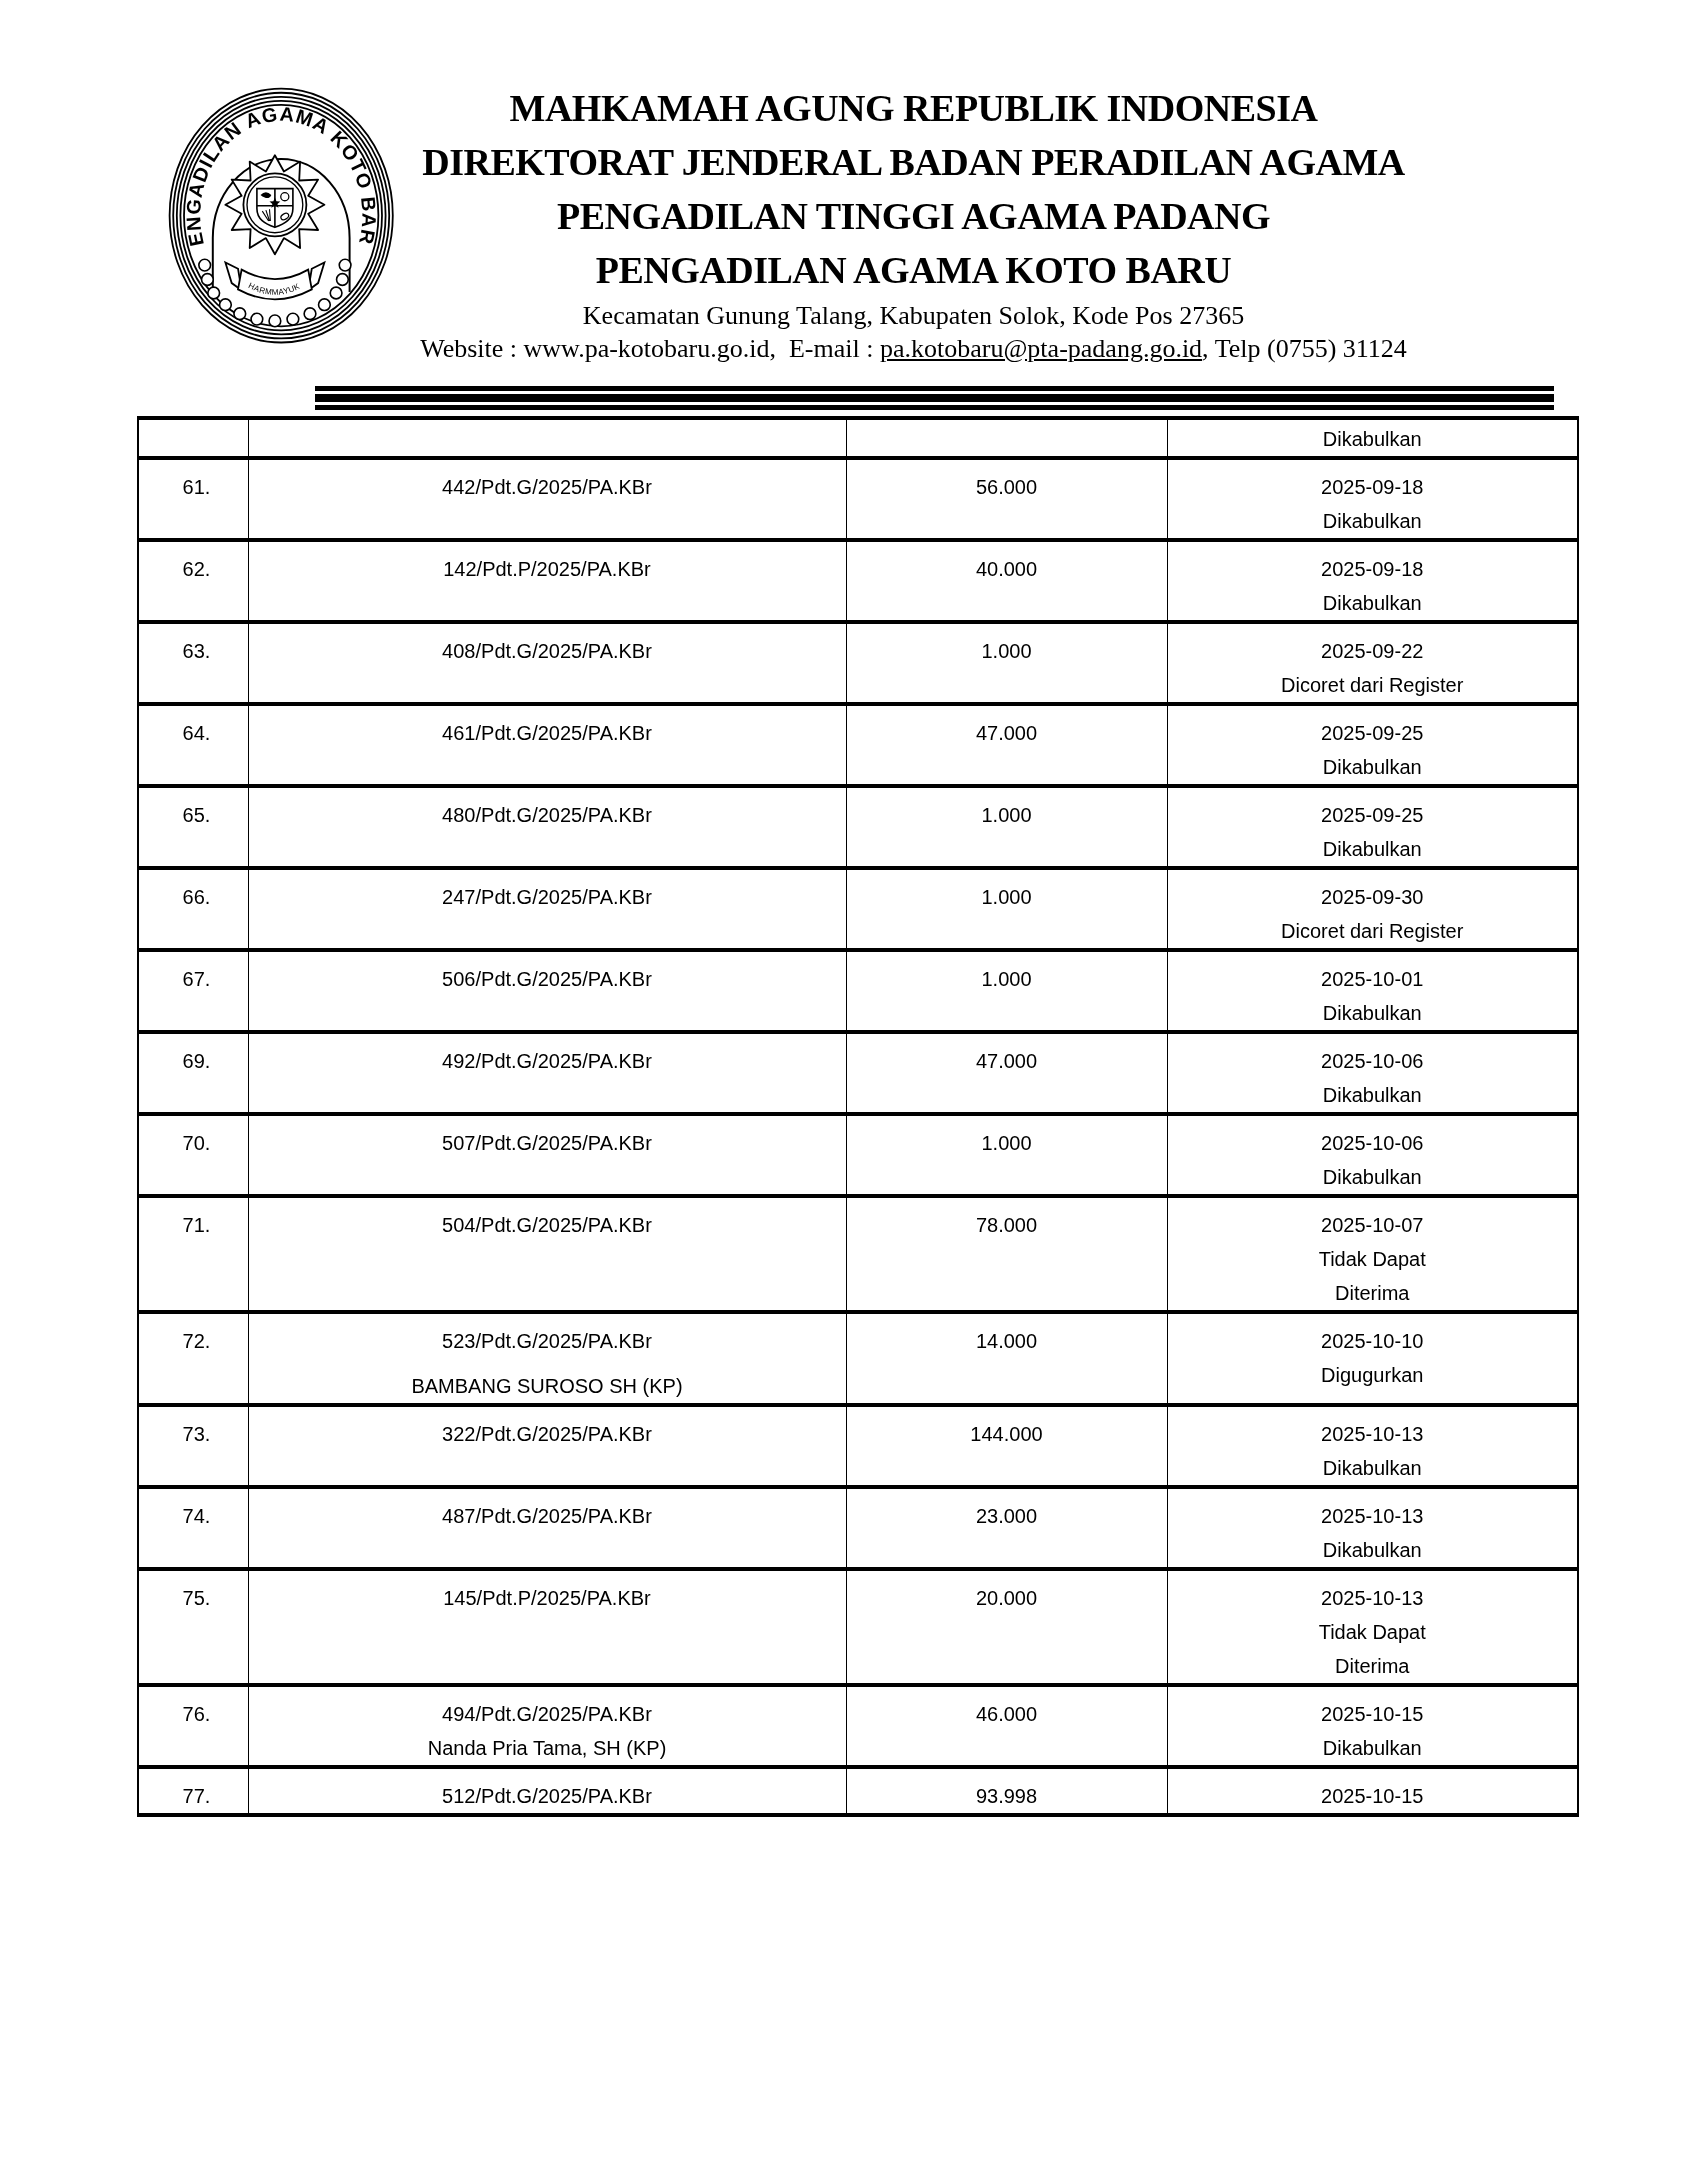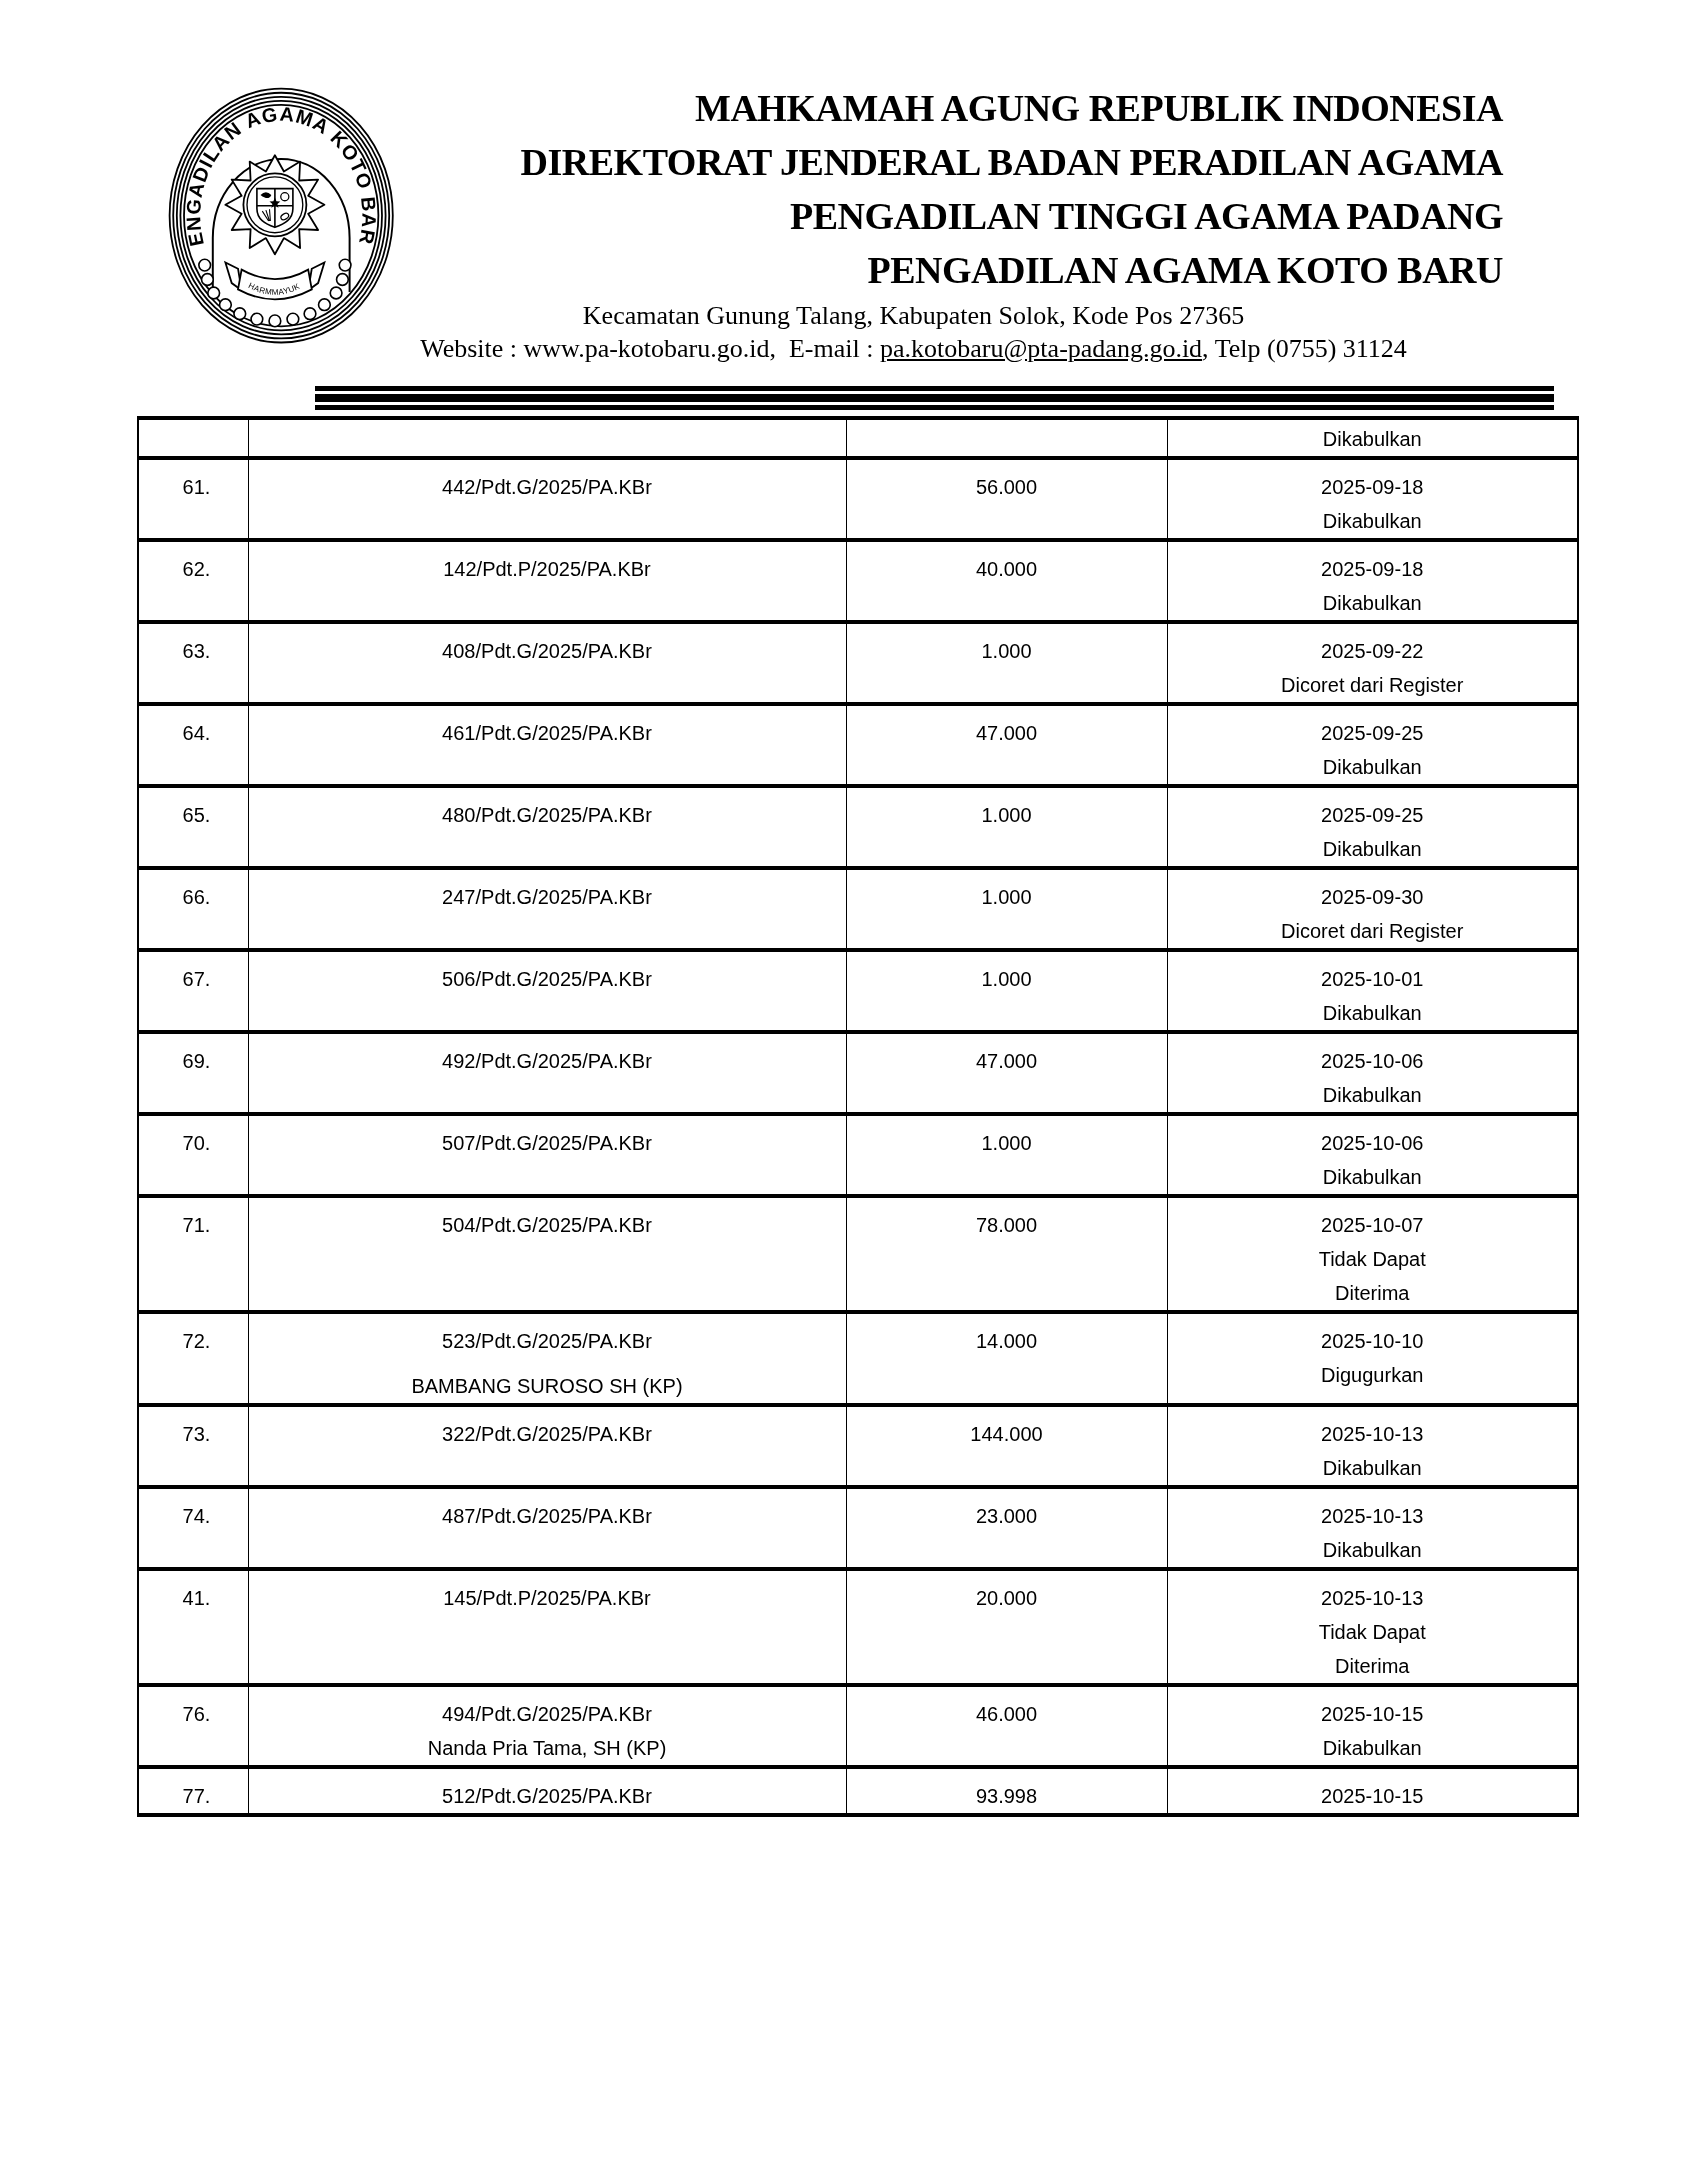--- a/index.html
+++ b/index.html
@@ -1,21 +1,21 @@
 <!DOCTYPE html>
 <html style="font-size:14.4px"><head>
 <meta charset="utf-8">
 <style>
   html,body{margin:0;padding:0;background:#ffffff;}
   .page{position:relative;width:1683px;height:2178px;background:#ffffff;color:#000;overflow:hidden;}
 
   
   .seal{position:absolute;left:166px;top:85px;width:234px;height:263px;}
   .header-text{position:absolute;left:324px;top:81px;width:1179px;text-align:center;}
-  .title{font-family:"Liberation Serif",serif;font-weight:bold;font-size:38px;line-height:54px;letter-spacing:-0.5px;white-space:nowrap;text-align:right;}
+  .title{font-family:"Liberation Serif",serif;font-weight:bold;font-size:38px;line-height:54px;letter-spacing:-0.5px;white-space:nowrap;}
   .addr{font-family:"Liberation Serif",serif;font-size:26px;line-height:33px;white-space:nowrap;}
   .addr-block{margin-top:1.8px;}
   .contact{font-family:"Liberation Serif",serif;font-size:26px;line-height:33px;white-space:pre;}
   .email{text-decoration:underline;}
 
   .rule{position:absolute;left:315px;top:386px;width:1239px;}
   .rule .bar{background:#000;}
   .rule .b1{height:5.4px;}
   .rule .b2{height:8px;margin-top:2.7px;}
   .rule .b3{height:5.4px;margin-top:2.7px;}
@@ -319,21 +319,21 @@
           <td>
             <div class="ln">23.000</div>
           </td>
           <td>
             <div class="ln">2025-10-13</div>
             <div class="ln">Dikabulkan</div>
           </td>
         </tr>
         <tr>
           <td>
-            <div class="ln">41.</div>
+            <div class="ln">75.</div>
           </td>
           <td>
             <div class="ln">145/Pdt.P/2025/PA.KBr</div>
           </td>
           <td>
             <div class="ln">20.000</div>
           </td>
           <td>
             <div class="ln">2025-10-13</div>
             <div class="ln">Tidak Dapat</div>

